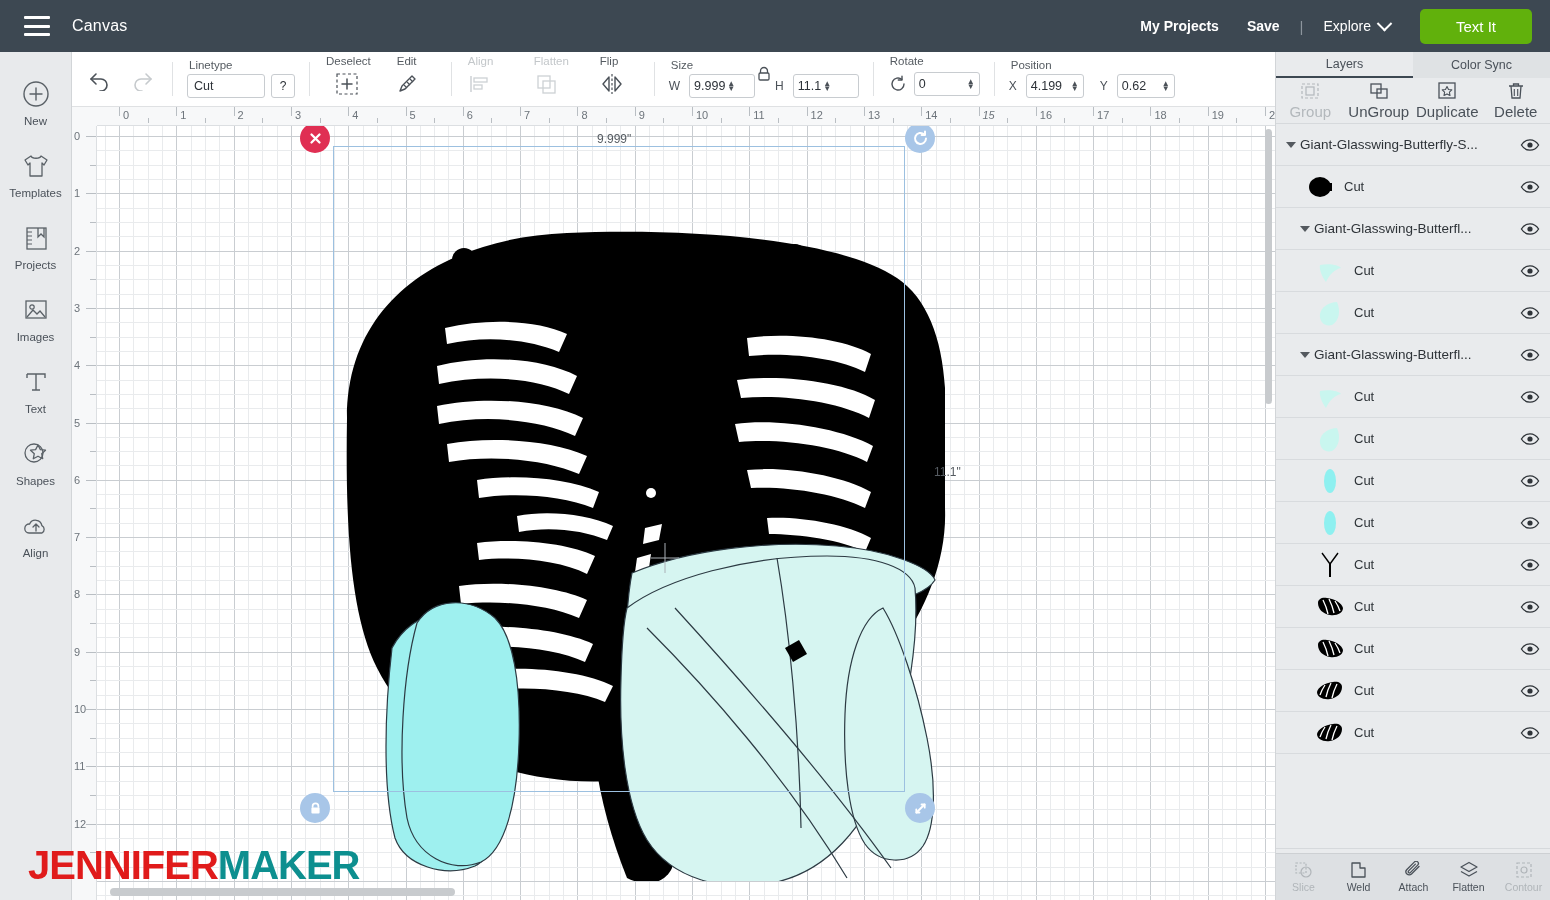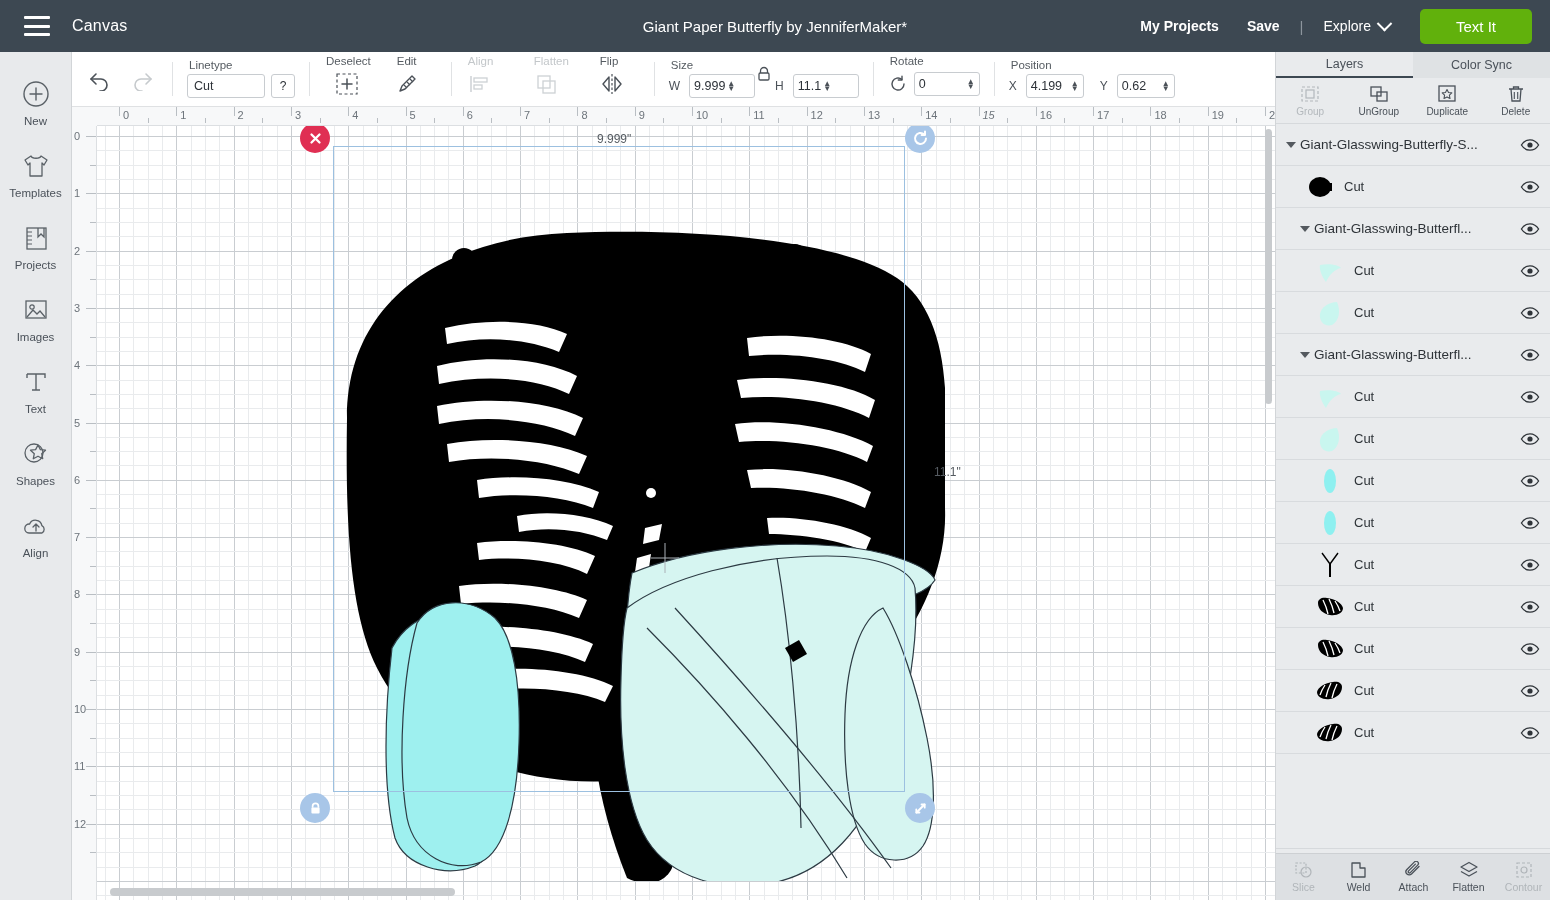--- a/index.html
+++ b/index.html
@@ -133,21 +133,21 @@
 
   
   .rpanel { position:absolute; left:1275px; top:52px; width:275px; height:848px;
             background:#e9ebed; border-left:1px solid #d2d5d8; }
   .rtabs { display:flex; height:26px; background:#dfe2e4; }
   .rtab { flex:1; display:flex; align-items:center; justify-content:center;
           font-size:12.5px; color:#4a5159; cursor:pointer; }
   .rtab.active { background:#e9ebed; border-bottom:2px solid #3d4852; }
   .ractions { display:flex; height:46px; background:#e9ebed; border-bottom:1px solid #d6d9dc; }
   .ract { flex:1; display:flex;flex-direction:column;align-items:center;justify-content:center;cursor:pointer;}
-  .ract-lbl { font-size:10px; color:#4a5159; margin-top:2px; }
+  .ract-lbl { font-size:15px; color:#4a5159; margin-top:2px; }
   .ract.dis .ract-lbl { color:#b3b8bc; }
 
   .layers { position:absolute; left:0; top:72px; width:275px; height:684px; overflow:hidden; background:#e9ebed;}
   .lrow { display:flex; align-items:center; height:42px; padding:0 10px;
           border-bottom:1px solid #d8dbde; cursor:pointer; }
   .lrow.group { padding-left:6px; }
   .ltri { width:14px; height:14px; display:flex;align-items:center;justify-content:center; margin-right:2px;}
   .ltri i { width:0;height:0;border-left:5px solid transparent;border-right:5px solid transparent;
             border-top:6px solid #54595f; }
   .lname { font-size:13.5px; color:#2e3338; white-space:nowrap; overflow:hidden;
@@ -174,21 +174,20 @@
 
 <div id="app">
 
   <div class="header">
     <div class="hamburger">
       <i></i>
         <i></i>
         <i></i>
     </div>
     <div class="canvas-label">Canvas</div>
-    <div class="doc-title">Giant Paper Butterfly by JenniferMaker*</div>
     <div class="hdr-right">
       <div class="hdr-link">My Projects</div>
       <div class="hdr-link">Save</div>
       <div class="hdr-sep">|</div>
       <div class="hdr-explore">
         <span>Explore</span>
         <span class="chev"></span>
       </div>
       <button class="make-it">Text It</button>
     </div>
@@ -765,20 +764,23 @@
         <div class="rtick-v" style="top: 716.6px;"></div>
         <div class="rnum-v" style="top: 710.6px;">12</div>
         <div class="rtick-v minor" style="top: 745.25px;"></div>
       </div>
     <div class="rcorner"></div>
 
     <div class="vscroll"></div>
     <div class="hscroll"></div>
   </div>
 
+  <div class="watermark">
+    <span class="wm-a">JENNIFER</span><span class="wm-b">MAKER</span>
+  </div>
 
   <div class="rpanel">
 
     <div class="rtabs">
       <div class="rtab active">Layers</div>
       <div class="rtab">Color Sync</div>
     </div>
 
     <div class="ractions">
       <div class="ract dis">

